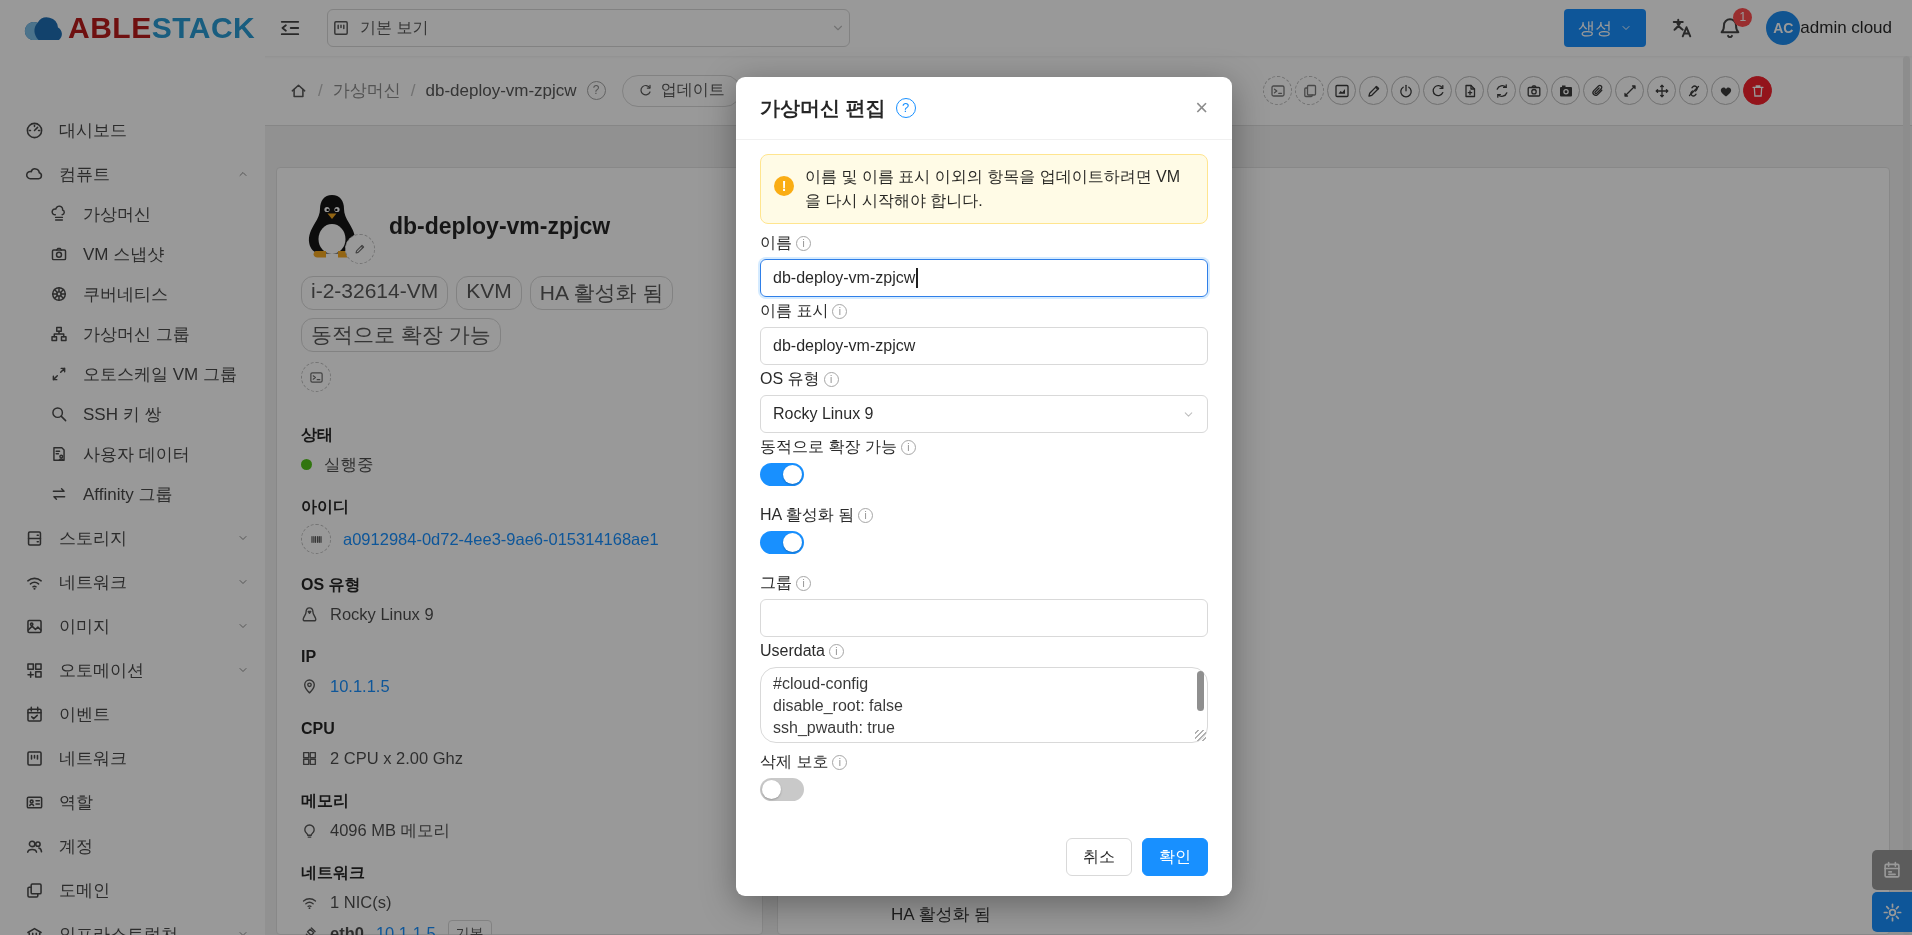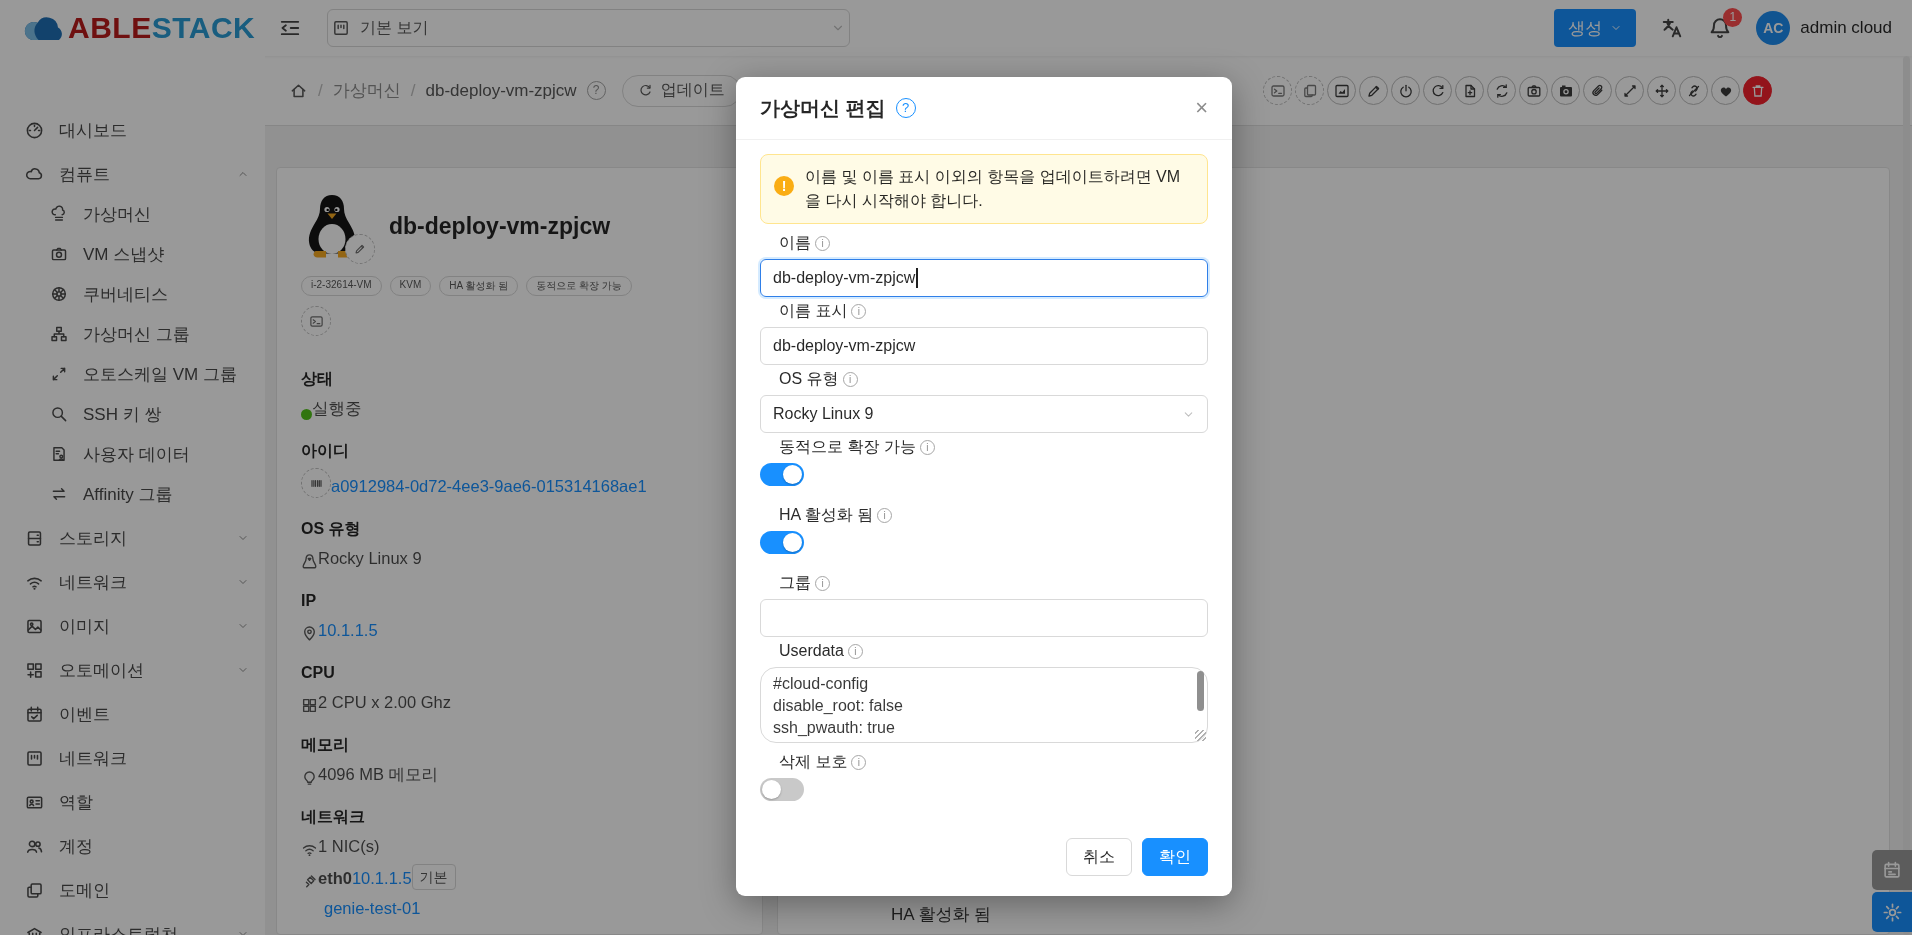--- a/index.html
+++ b/index.html
@@ -15,21 +15,21 @@
   .logo-able { color:#b91c1c;margin-top:18px; } .logo-stack { color:#2a9cd4; }
   .fold { color:#454545; margin-left:14px; cursor:pointer; }
   .view-select { margin-left:26px; width:523px; height:38px; border:1px solid #d9d9d9; border-radius:6px; display:flex; align-items:center; gap:10px; padding:0 4px; color:#595959; cursor:pointer; background:#fff; }
   .view-select .grow { flex:1; }
   .top-right { margin-left:auto; display:flex; align-items:center; gap:24px; padding-right:20px; }
   .btn-create { height:38px; padding:0 14px; background:#1890ff; color:#fff; border:none; border-radius:4px; font-size:17px; display:flex; align-items:center; gap:8px; cursor:pointer; }
   .hicon { color:#454545; cursor:pointer; position:relative; }
   .badge { position:absolute; top:-8px; right:-10px; min-width:19px; height:19px; border-radius:10px; background:#ff4d4f; color:#fff; font-size:12px; line-height:19px; text-align:center; padding:0 4px; }
   .avatar { width:34px; height:34px; border-radius:50%; background:#1d8cf0; color:#fff; font-size:14px; font-weight:bold; display:flex; align-items:center; justify-content:center; }
   .username { font-size:17px; color:rgba(0,0,0,.85); }
-  .userwrap { display:flex; align-items:center; gap:10px; cursor:pointer; }
+  .userwrap { display:flex; align-items:center; cursor:pointer; }
 
   
   .sidebar { position:absolute; top:56px; left:0; bottom:0; width:265px; background:#fff; padding-top:50px; overflow:hidden; z-index:1; }
   .side-item { position:relative; display:flex; align-items:center; gap:15px; height:40px; padding-left:25px; font-size:17px; color:#4a4a4a; cursor:pointer; white-space:nowrap; }
   .side-item.top { margin-top:4px; }
   .side-item.sub { padding-left:50px; }
   .side-item .sicon { color:#4a4a4a; flex:none; }
   .side-caret { position:absolute; right:16px; color:#8c8c8c; }
 
   
@@ -48,27 +48,27 @@
   .panel { position:absolute; top:111px; bottom:0; background:#fff; border:1px solid #e3e3e3; border-radius:4px; }
   .panel-left { left:11px; width:487px; padding:24px; }
   .panel-right { left:512px; width:1113px; }
   .rp-frag { position:absolute; left:113px; bottom:8px; font-size:17px; color:rgba(0,0,0,.8); }
 
   .vm-head { display:flex; align-items:center; gap:26px; }
   .tuxwrap { position:relative; width:62px; height:68px; flex:none; }
   .edit-badge { position:absolute; right:-12px; bottom:-4px; width:30px; height:30px; background:#fff; border:1px dashed #bfbfbf; border-radius:50%; color:#6f6f6f; display:flex; align-items:center; justify-content:center; }
   .vm-title { font-size:23px; font-weight:bold; color:rgba(0,0,0,.85); }
   .tagrow { margin-top:16px; display:flex; gap:8px; flex-wrap:wrap; }
-  .tag { border:1px solid #d9d9d9; border-radius:12px; background:#fff; padding:2px 9px; font-size:10px; color:#595959; }
+  .tag { border:1px solid #d9d9d9; border-radius:12px; background:#fff; padding:2px 9px; font-size:21px; color:#595959; }
   .console-dashed { margin-top:10px; width:30px; height:30px; border:1px dashed #bfbfbf; border-radius:50%; background:#fff; color:#6f6f6f; display:flex; align-items:center; justify-content:center; cursor:pointer; }
 
   .stats { margin-top:32px; }
   .field { margin-bottom:20px; }
   .flabel { font-weight:bold; font-size:16px; color:rgba(0,0,0,.85); line-height:22px; margin-bottom:6px; }
-  .fval { display:flex; align-items:flex-end; gap:0; font-size:16.5px; color:rgba(0,0,0,.7); line-height:24px; }
+  .fval { display:flex; align-items:center; gap:12px; font-size:16.5px; color:rgba(0,0,0,.7); line-height:24px; }
   .fval .vicon { color:#595959; flex:none; }
   .dot { width:11px; height:11px; border-radius:50%; background:#52c41a; flex:none; }
   .link { color:#1890ff; cursor:pointer; }
   .dash-circle { width:30px; height:30px; border:1px dashed #bfbfbf; border-radius:50%; display:flex; align-items:center; justify-content:center; color:#595959; flex:none; }
   .nicline { margin-top:6px; }
   .tag-mini { border:1px solid #d9d9d9; border-radius:4px; padding:0 7px; font-size:14px; color:#595959; }
   .indent { margin-left:23px; }
 
   
   .page-scroll { position:absolute; top:56px; bottom:0; right:2px; width:7px; background:#ececec; border-radius:4px; z-index:2; }
@@ -80,21 +80,21 @@
   .overlay { position:absolute; inset:0; background:rgba(0,0,0,.4); z-index:5; }
   .modal { position:absolute; left:736px; top:77px; width:496px; height:819px; background:#fff; border-radius:9px; box-shadow:0 8px 34px rgba(0,0,0,.35); z-index:10; display:flex; flex-direction:column; }
   .m-head { height:63px; flex:none; display:flex; align-items:center; gap:10px; padding:0 24px; border-bottom:1px solid #f0f0f0; }
   .m-title { font-size:20px; font-weight:bold; color:rgba(0,0,0,.85); }
   .q-blue { width:20px; height:20px; border:1px solid #1890ff; color:#1890ff; border-radius:50%; font-size:13px; line-height:18px; text-align:center; }
   .m-close { margin-left:auto; font-size:22px; color:#8c8c8c; background:none; border:none; cursor:pointer; line-height:1; }
   .m-body { padding:14px 24px 0; flex:1; overflow:hidden; }
   .alert { background:#fffbe6; border:1px solid #ffe58f; border-radius:8px; display:flex; gap:11px; padding:10px 13px; margin-bottom:8px; }
   .alert-ic { width:20px; height:20px; border-radius:50%; background:#faad14; color:#fff; font-weight:bold; font-size:14px; line-height:20px; text-align:center; flex:none; margin-top:11px; }
   .alert-tx { font-size:16px; line-height:24px; color:rgba(0,0,0,.85); }
-  .fi-label { display:flex; align-items:center; gap:4px; font-size:16px; color:#2b2b2b; line-height:22px; margin-bottom:5px;margin-left:19px; }
+  .fi-label { display:flex; align-items:center; gap:4px; font-size:16px; color:#2b2b2b; line-height:22px; margin-bottom:5px; }
   .info-i { width:15px; height:15px; border:1px solid #a6a6a6; border-radius:50%; color:#8c8c8c; font-size:10px; line-height:13px; text-align:center; display:inline-block; font-style:normal; }
   .m-input { width:100%; height:38px; border:1px solid #d9d9d9; border-radius:6px; padding:0 12px; font-size:16px; font-family:inherit; color:rgba(0,0,0,.85); margin-bottom:3px; background:#fff; }
   .fi { margin-bottom:0; }
   .fake-input { display:flex; align-items:center; width:100%; height:38px; border:1.5px solid #2f7fe8; border-radius:6px; padding:0 12px; font-size:16px; box-shadow:0 0 0 2px rgba(24,144,255,.18); margin-bottom:3px; cursor:text; }
   .caret { width:1.3px; height:20px; background:#1f1f1f; margin-left:1px; }
   .m-select { display:flex; align-items:center; width:100%; height:38px; border:1px solid #d9d9d9; border-radius:6px; padding:0 12px; font-size:16px; color:rgba(0,0,0,.85); margin-bottom:3px; cursor:pointer; }
   .m-select .chev { margin-left:auto; color:#bfbfbf; }
   .toggle { width:44px; height:23px; border-radius:12px; position:relative; cursor:pointer; margin:4px 0 18px; border:none; display:block; }
   .toggle.on { background:#1890ff; }
   .toggle.off { background:#c9c9c9; }

